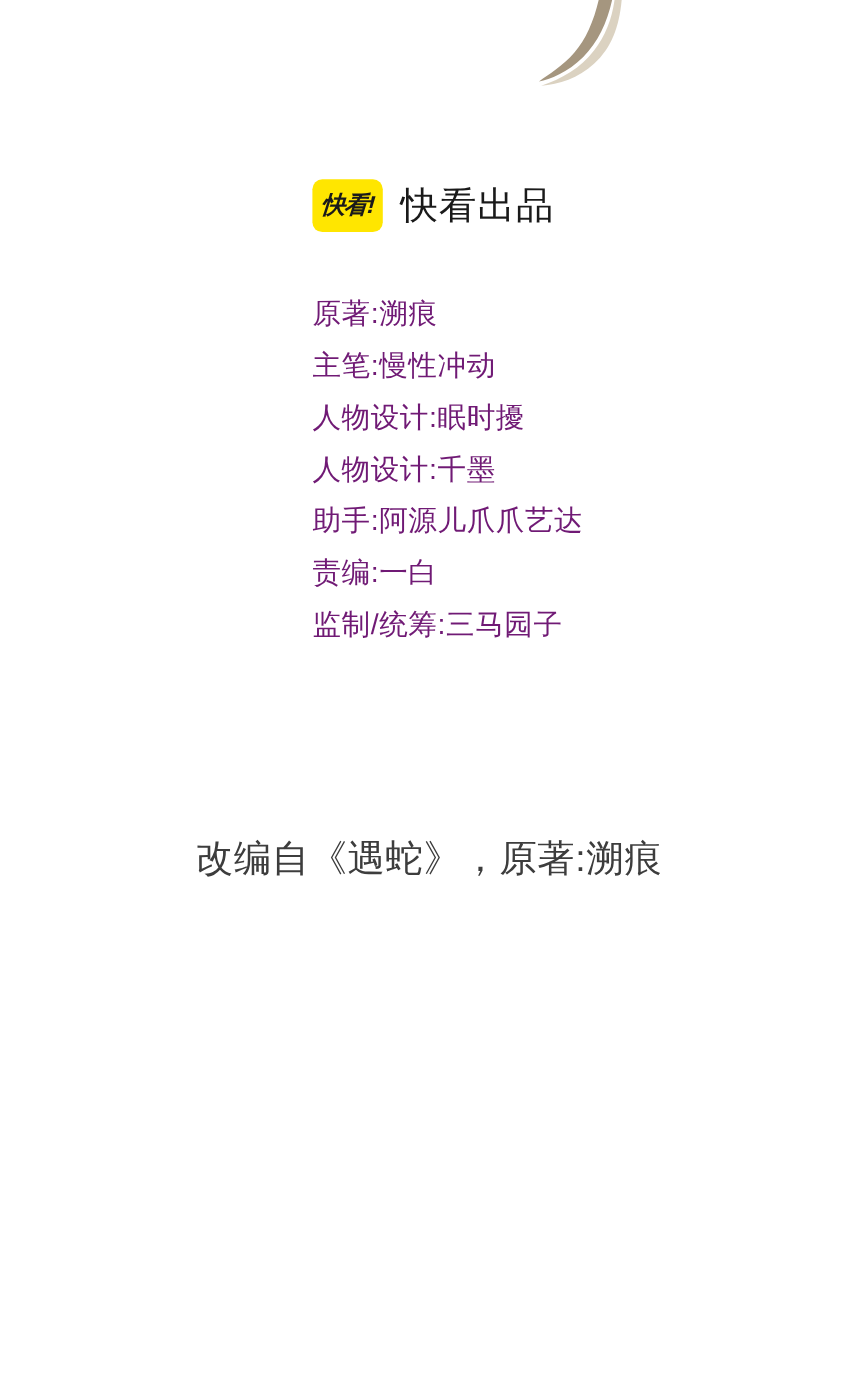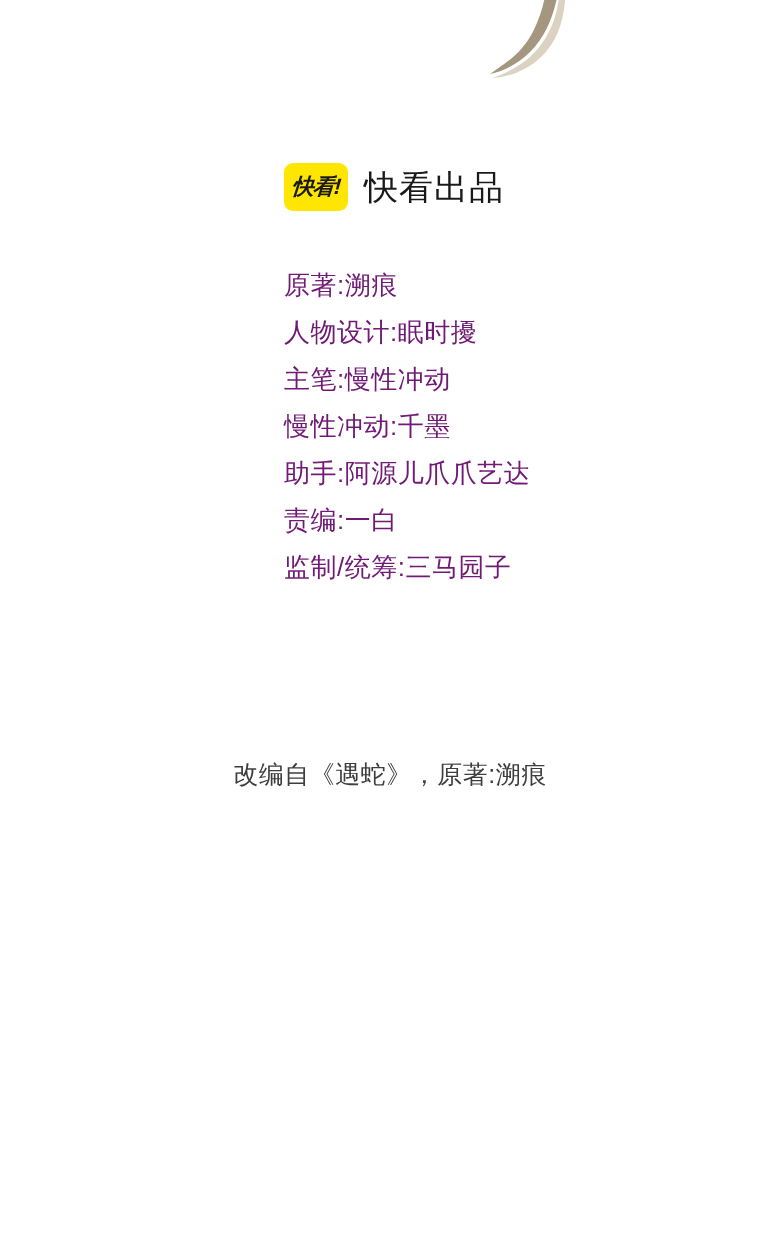--- a/index.html
+++ b/index.html
@@ -85,21 +85,21 @@
     white-space: nowrap;
   }
 
   
   .adaptation-note {
     position: absolute;
     top: 758px;
     left: 0;
     width: 780px;
     text-align: center;
-    font-size: 25px;
+    font-size: 34px;
     color: #3d3d3d;
     letter-spacing: 0.5px;
   }
 </style>
 </head>
 <body>
 
 <div class="credits-page">
 
   <div class="brush-wrap">
@@ -111,23 +111,23 @@
 
   <div class="logo-row">
     <div class="logo-badge">
       <span class="logo-badge-text">快看!</span>
     </div>
     <span class="logo-label">快看出品</span>
   </div>
 
   <div class="credits-list">
     <div class="credit-line">原著:溯痕</div>
+    <div class="credit-line">主笔:慢性冲动</div>
     <div class="credit-line">人物设计:眠时擾</div>
-    <div class="credit-line">主笔:慢性冲动</div>
-    <div class="credit-line">慢性冲动:千墨</div>
+    <div class="credit-line">人物设计:千墨</div>
     <div class="credit-line">助手:阿源儿爪爪艺达</div>
     <div class="credit-line">责编:一白</div>
     <div class="credit-line">监制/统筹:三马园子</div>
   </div>
 
   <div class="adaptation-note">改编自《遇蛇》，原著:溯痕</div>
 
 </div>
 
 </body></html>

